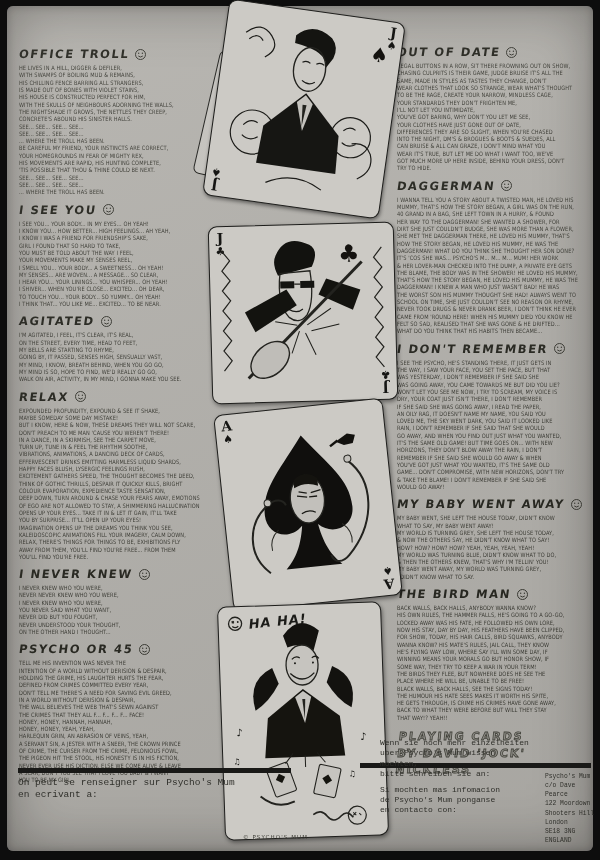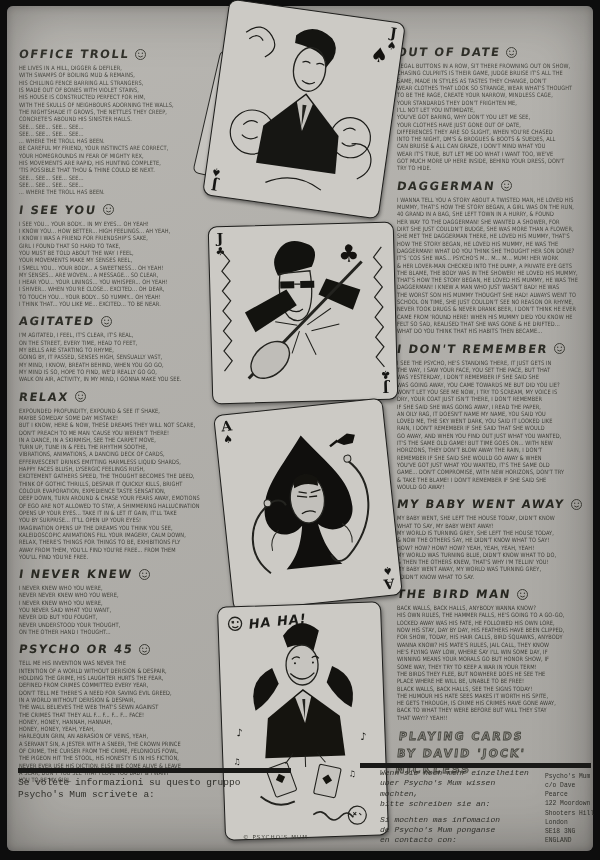--- a/index.html
+++ b/index.html
@@ -51,22 +51,22 @@
         color:#3a3a33;z-index:5;}
 
   
   .bar{position:absolute;background:#191917;height:5px;z-index:6;}
   .bar-left{left:11px;top:762px;width:273px;}
   .bar-right{left:353px;top:757px;width:231px;}
   .typed{font-family:"Liberation Mono","DejaVu Sans Mono",monospace;color:#30302b;}
   .footer-left{position:absolute;left:11px;top:771px;width:285px;font-size:9.5px;
         line-height:1.25;z-index:6;}
   .footer-left p{margin:0 0 4px;white-space:pre-line;}
-  .footer-right{position:absolute;left:373px;top:762px;width:158px;font-size:8px;
-        line-height:1.3;z-index:6;font-style:italic;}
+  .footer-right{position:absolute;left:373px;top:732px;width:158px;font-size:8px;
+        line-height:1.3;z-index:6;}
   .footer-right p{margin:0 0 5px;white-space:pre-line;}
   .address{position:absolute;left:538px;top:766px;width:52px;font-size:6.3px;
         line-height:1.45;white-space:pre-line;z-index:6;}
 </style>
 </head>
 <body>
 
 <div id="screen">
   <div class="paper">
 
@@ -506,22 +506,22 @@
         <path d="M128,209 l3,3 M131,209 l-3,3 M134,210 l2,2" stroke="#23231f" stroke-width="1"></path>
       </svg>
     </div>
 
     <div class="copyright">© PSYCHO'S MUM</div>
 
     <div class="bar bar-left"></div>
     <div class="bar bar-right"></div>
 
     <div class="footer-left typed">
-      <p>Se volete informazioni su questo gruppo
-Psycho's Mum scrivete a:</p>
+      <p>On peut se renseigner sur Psycho's Mum
+en ecrivant a:</p>
     </div>
 
     <div class="footer-right typed">
       <p>Wenn sie noch mehr einzelheiten
 uber Psycho's Mum wissen mochten,
 bitte schreiben sie an:</p>
       <p>Si mochten mas infomacion
 de Psycho's Mum ponganse
 en contacto con:</p>
     </div>

